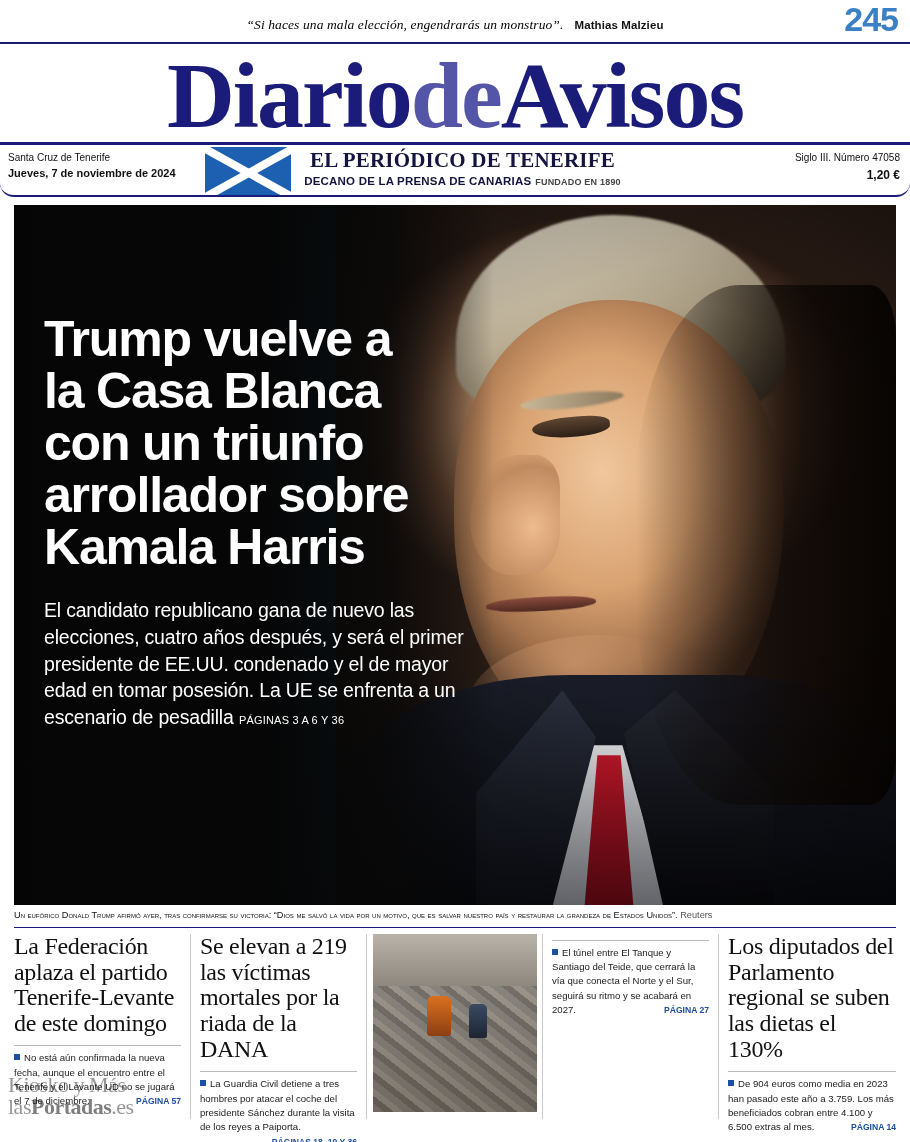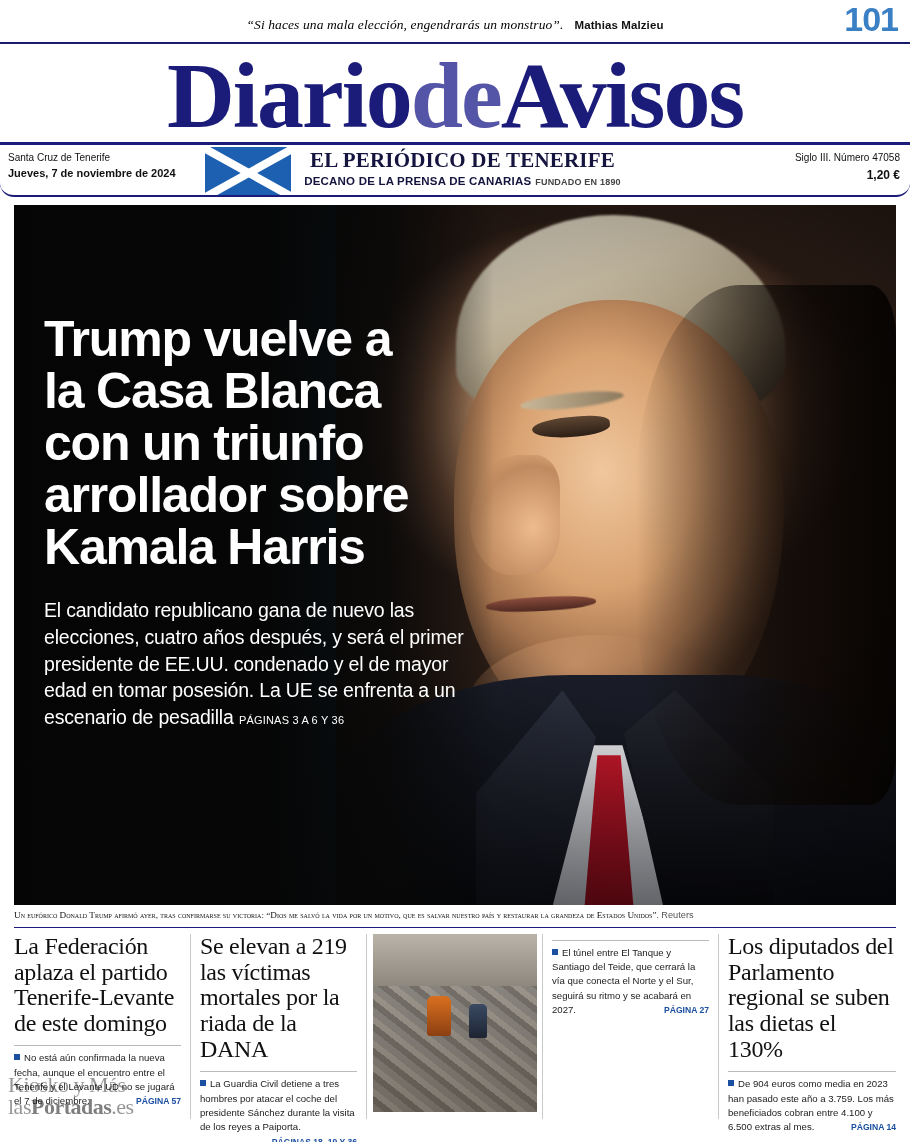--- a/index.html
+++ b/index.html
@@ -341,21 +341,21 @@
   .caption {
     margin: 4px 14px 0 14px;
     width: 882px;
     font-family: "Liberation Sans", sans-serif;
     font-size: 9.2px;
     color: #111;
     line-height: 1.35;
     padding-bottom: 5px;
     border-bottom: 1.5px solid #1b1b7a;
   }
-  .caption .sc { font-variant: small-caps; font-family: Liberation Serif, serif; }
+  .caption .sc { font-variant: small-caps; }
   .caption .credit { color: #555; }
 
   
   .bottom {
     display: flex;
     margin: 6px 14px 0 14px;
     width: 882px;
     height: 185px;
   }
   .col {
@@ -451,21 +451,21 @@
 </head>
 <body>
 
 <div class="page">
 
   <div class="topbar">
     <div>
       <span class="quote">“Si haces una mala elección, engendrarás un monstruo”.</span>
       <span class="quote-author">Mathias Malzieu</span>
     </div>
-    <div class="anniversary">101</div>
+    <div class="anniversary">245</div>
   </div>
 
   <div class="rule-top"></div>
 
   <div class="masthead">
     <div class="masthead-title"><span>Diario</span><span class="de">de</span><span>Avisos</span></div>
   </div>
 
   <div class="rule-blue"></div>
 

